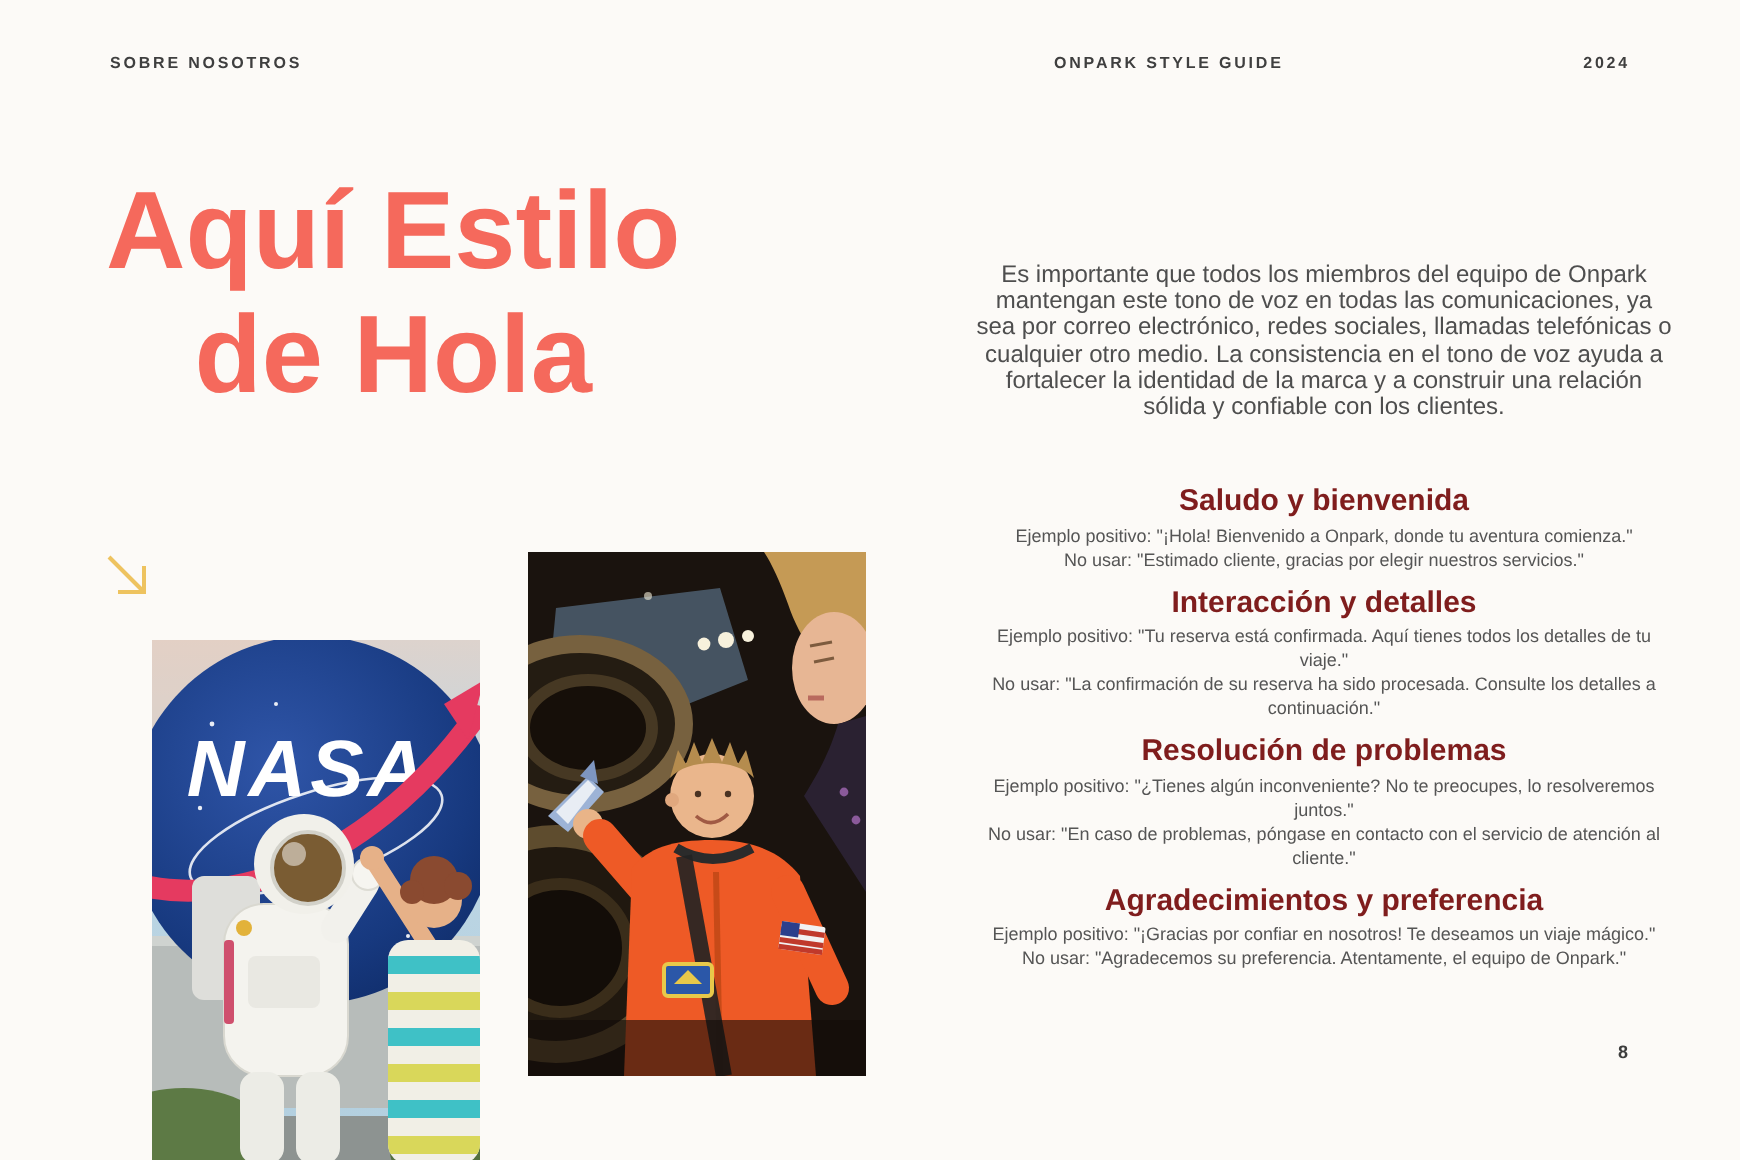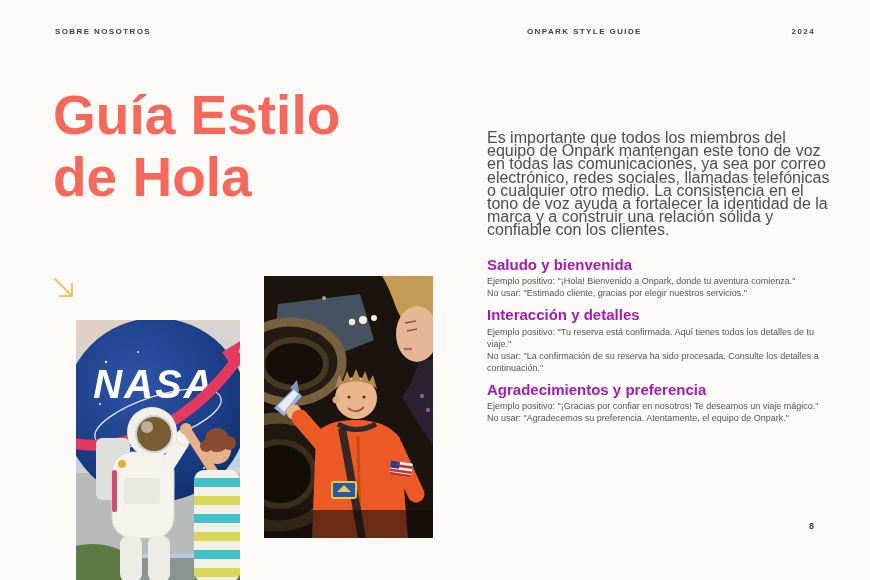--- a/index.html
+++ b/index.html
@@ -3,21 +3,21 @@
 <meta charset="utf-8">
 <style>
   * { margin: 0; padding: 0; box-sizing: border-box; }
   html, body { width: 870px; height: 580px; overflow: hidden; }
   body {
     font-family: "Liberation Sans", "DejaVu Sans", sans-serif;
     background: #fcfaf7;
     color: #4e4e4e;
     position: relative;
   }
-  .page { position: absolute; inset: 0; background: #fcfaf7; }
+  .page { position: absolute; inset: 0; background: #fcfaf7; text-align: center; }
 
   
   .hdr-label {
     position: absolute; top: 27px;
     font-size: 8px; font-weight: bold; letter-spacing: 1.4px;
     color: #3f3f3f; text-transform: uppercase; white-space: nowrap;
   }
   .hdr-left   { left: 55px; }
   .hdr-center { left: 527px; }
   .hdr-right  { right: 55px; }
@@ -34,47 +34,47 @@
 
   
   .photo { position: absolute; top: 276px; overflow: hidden; background: #ddd; }
   .photo svg { display: block; }
   .photo-left  { left: 76px;  width: 164px; height: 262px; margin-top: 44px; }
   .photo-right { left: 264px; width: 169px; height: 262px; }
 
   
   .right-col { position: absolute; left: 487px; top: 131px; width: 350px; }
   .intro {
-    font-size: 16px; line-height: 13.2px; color: #4e4e4e;
-    margin-bottom: 20px;
+    font-size: 12px; line-height: 13.2px; color: #4e4e4e;
+    margin-bottom: 33px;
   }
   .tone-section { margin-bottom: 8px; }
   .tone-section h3 {
     font-size: 15px; line-height: 16.5px; font-weight: 800;
-    color: #a21caf; margin-bottom: 2px;
+    color: #7f1d1d; margin-bottom: 2px;
   }
   .tone-section p { font-size: 9px; line-height: 12px; color: #555; }
 
   
   .page-number {
     position: absolute; top: 521px; right: 56px;
     font-size: 9px; font-weight: bold; color: #3d3d3d;
   }
 </style>
 </head>
 <body>
 
 <div class="page">
 
   <div class="hdr-label hdr-left">SOBRE NOSOTROS</div>
   <div class="hdr-label hdr-center">ONPARK STYLE GUIDE</div>
   <div class="hdr-label hdr-right">2024</div>
 
   <h1 class="title">
-    <span style="display:block">Guía Estilo</span>
+    <span style="display:block">Aquí Estilo</span>
     <span style="display:block">de Hola</span>
   </h1>
 
   <div class="arrow-wrap">
     <svg width="24" height="24" viewBox="0 0 24 24">
       <line x1="2.5" y1="2.5" x2="20" y2="20" stroke="#eec35f" stroke-width="2"></line>
       <polyline points="20,7 20,20 7,20" fill="none" stroke="#eec35f" stroke-width="2"></polyline>
     </svg>
   </div>
 
@@ -220,20 +220,25 @@
       <p>No usar: "Estimado cliente, gracias por elegir nuestros servicios."</p>
     </div>
 
 
     <div class="tone-section">
       <h3>Interacción y detalles</h3>
       <p>Ejemplo positivo: "Tu reserva está confirmada. Aquí tienes todos los detalles de tu viaje."</p>
       <p>No usar: "La confirmación de su reserva ha sido procesada. Consulte los detalles a continuación."</p>
     </div>
 
+    <div class="tone-section">
+      <h3>Resolución de problemas</h3>
+      <p>Ejemplo positivo: "¿Tienes algún inconveniente? No te preocupes, lo resolveremos juntos."</p>
+      <p>No usar: "En caso de problemas, póngase en contacto con el servicio de atención al cliente."</p>
+    </div>
 
     <div class="tone-section">
       <h3>Agradecimientos y preferencia</h3>
       <p>Ejemplo positivo: "¡Gracias por confiar en nosotros! Te deseamos un viaje mágico."</p>
       <p>No usar: "Agradecemos su preferencia. Atentamente, el equipo de Onpark."</p>
     </div>
   </div>
 
   <div class="page-number">8</div>
 </div>

